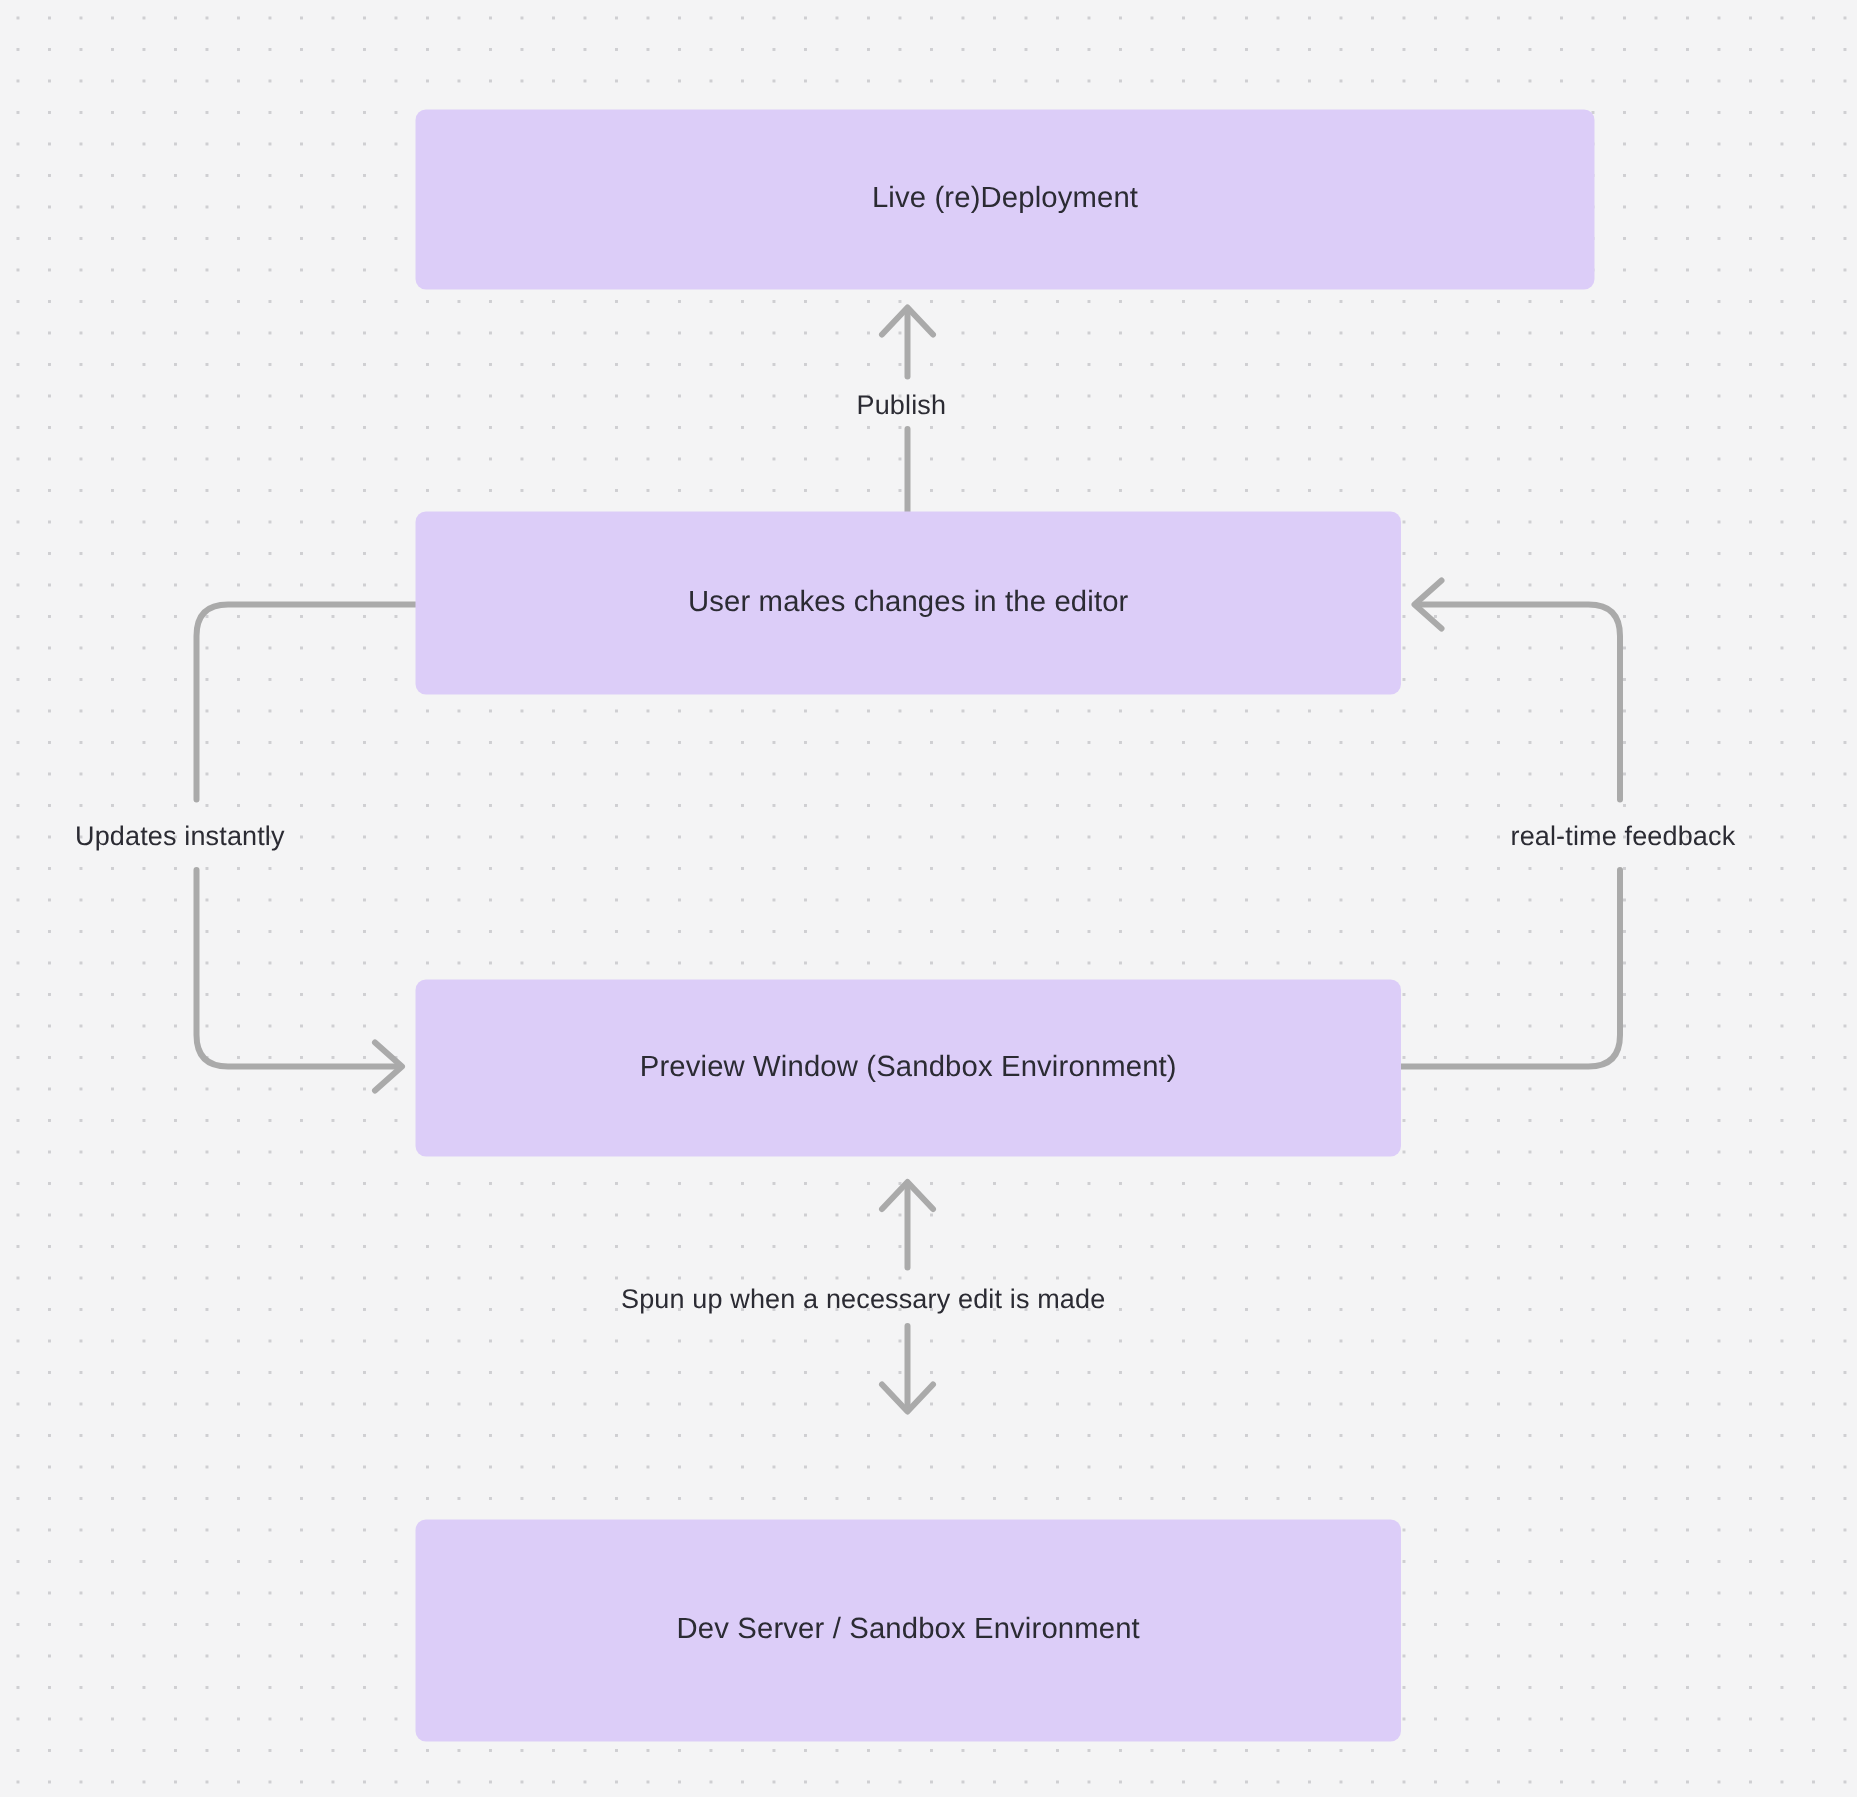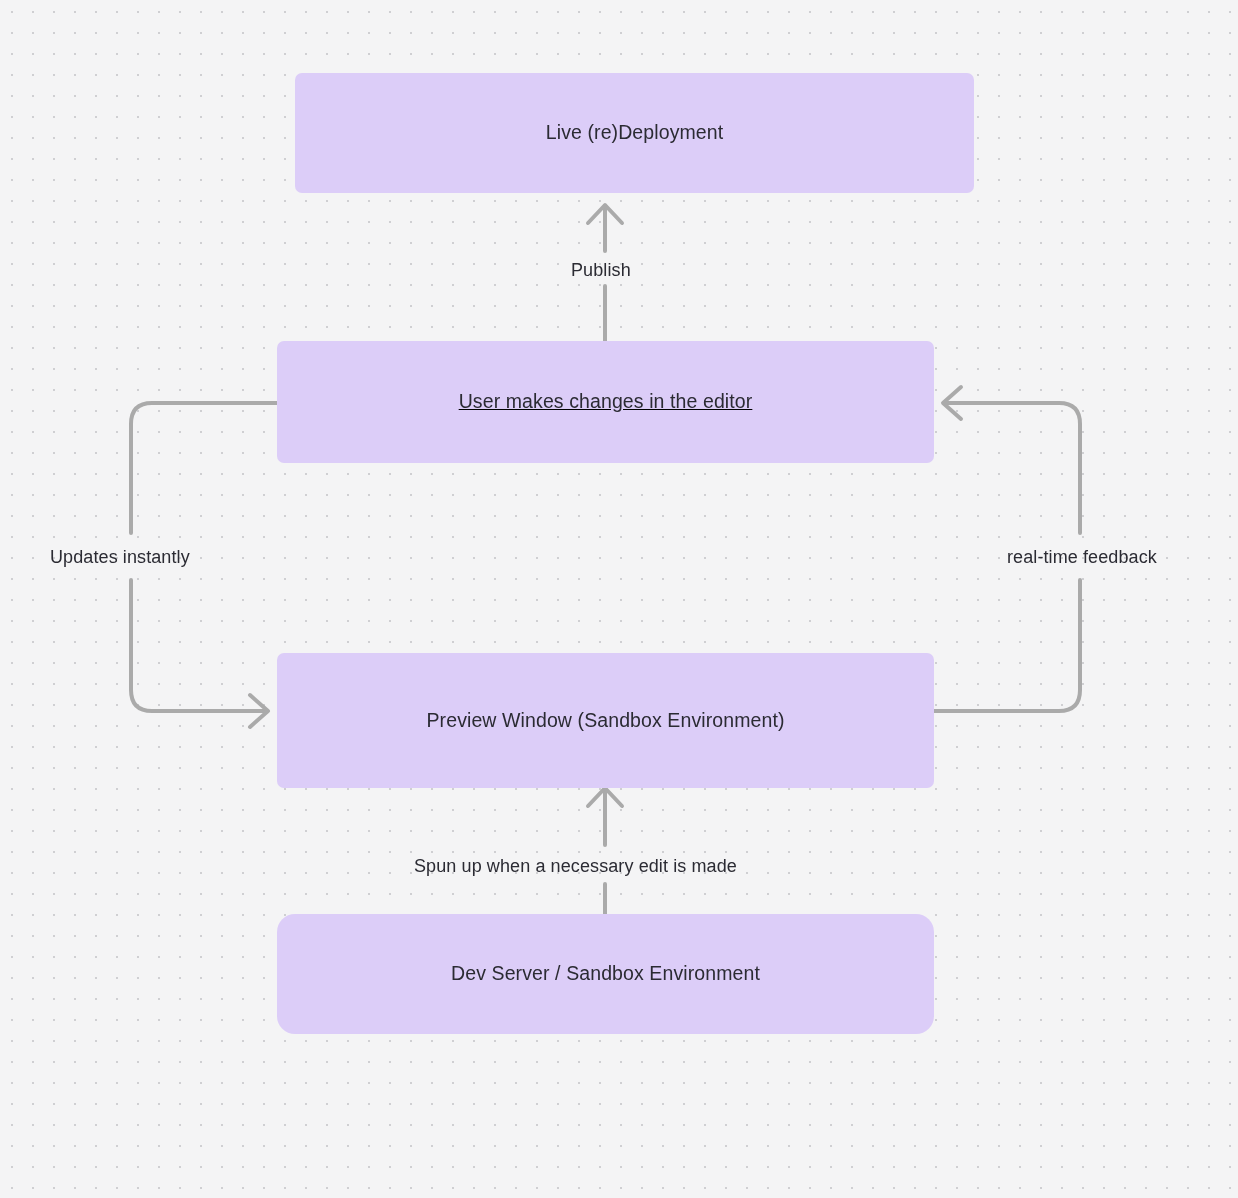--- a/index.html
+++ b/index.html
@@ -44,24 +44,24 @@
   }
   .node-label {
     font-size: 19.5px;
     color: #2b2b33;
     letter-spacing: 0.1px;
     line-height: 1.2;
     text-align: center;
     white-space: nowrap;
   }
 
-  #node-live        { left: 295px; top: 73px;  width: 679px; height: 120px; }
-  #node-editor      { left: 277px; top: 341px; width: 657px; height: 122px; text-decoration: underline; }
-  #node-preview     { left: 277px; top: 653px; width: 657px; height: 135px; }
-  #node-devserver   { left: 277px; top: 914px; width: 657px; height: 120px; border-radius: 18px; }
+  #node-live        { left: 277px; top: 73px;  width: 786px; height: 120px; }
+  #node-editor      { left: 277px; top: 341px; width: 657px; height: 122px; }
+  #node-preview     { left: 277px; top: 653px; width: 657px; height: 118px; }
+  #node-devserver   { left: 277px; top: 1013px; width: 657px; height: 148px; }
 
   .edge-label {
     position: absolute;
     font-size: 18px;
     color: #2b2b33;
     letter-spacing: 0.1px;
     white-space: nowrap;
     line-height: 1;
   }
   #label-publish        { left: 571px; top: 261px; }

